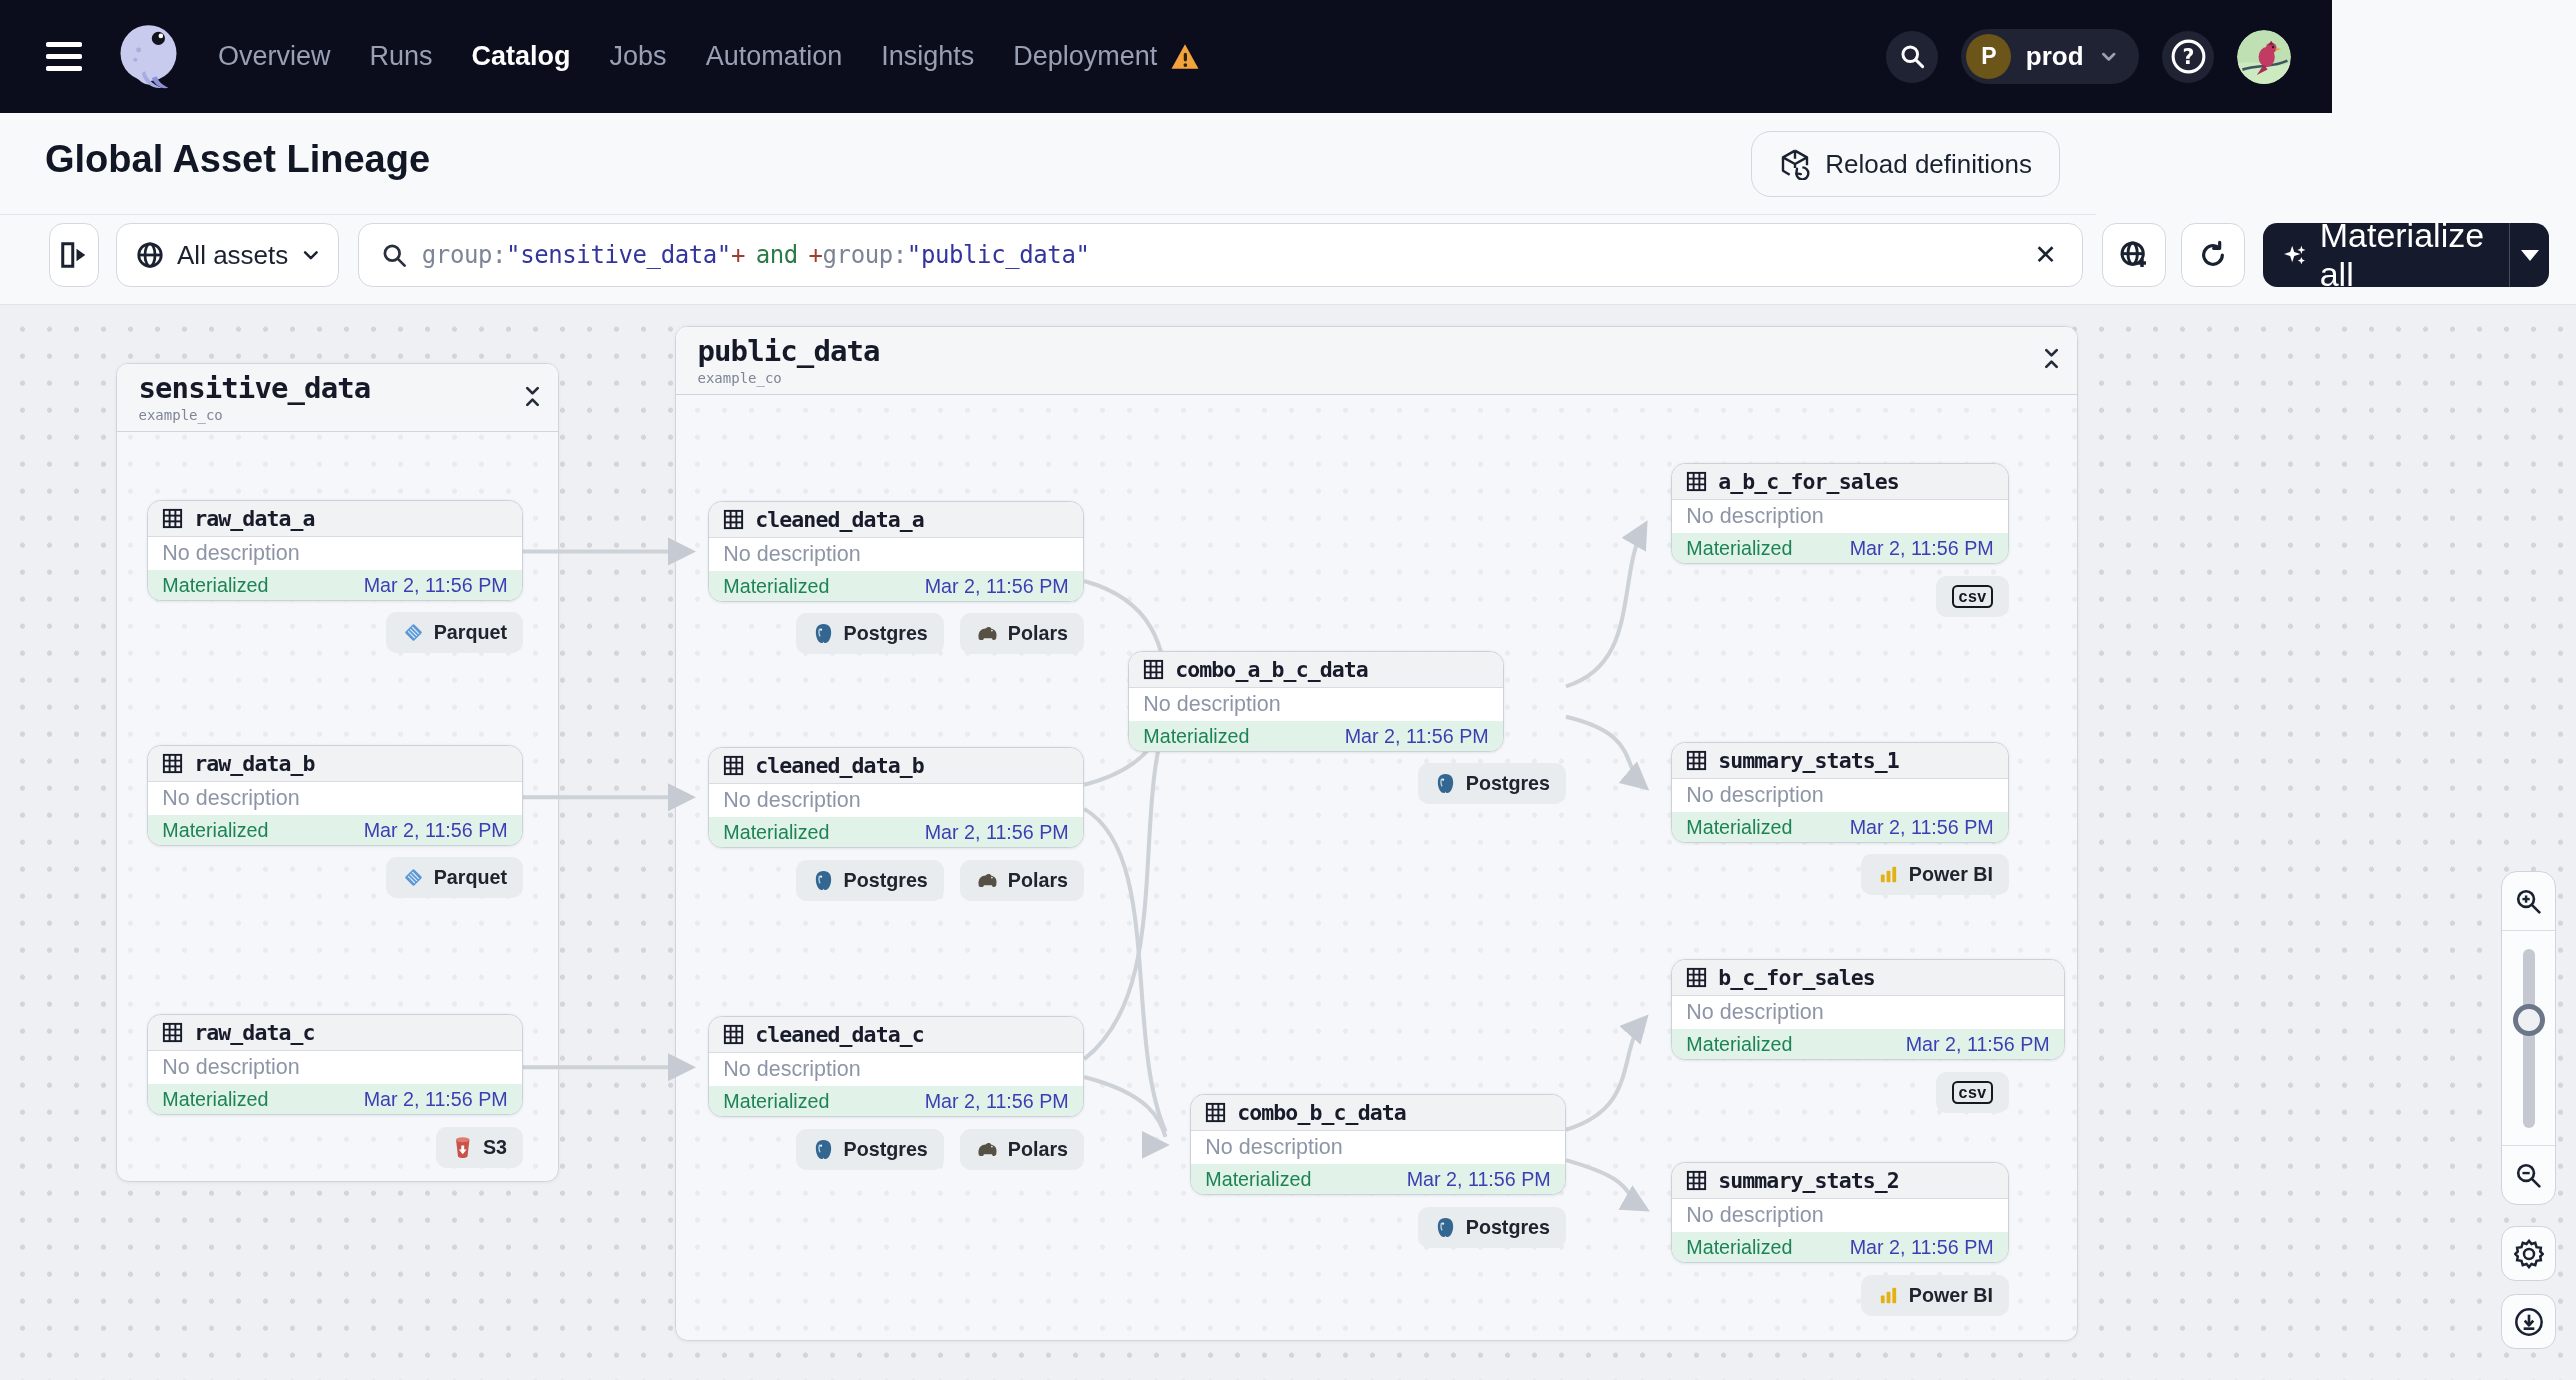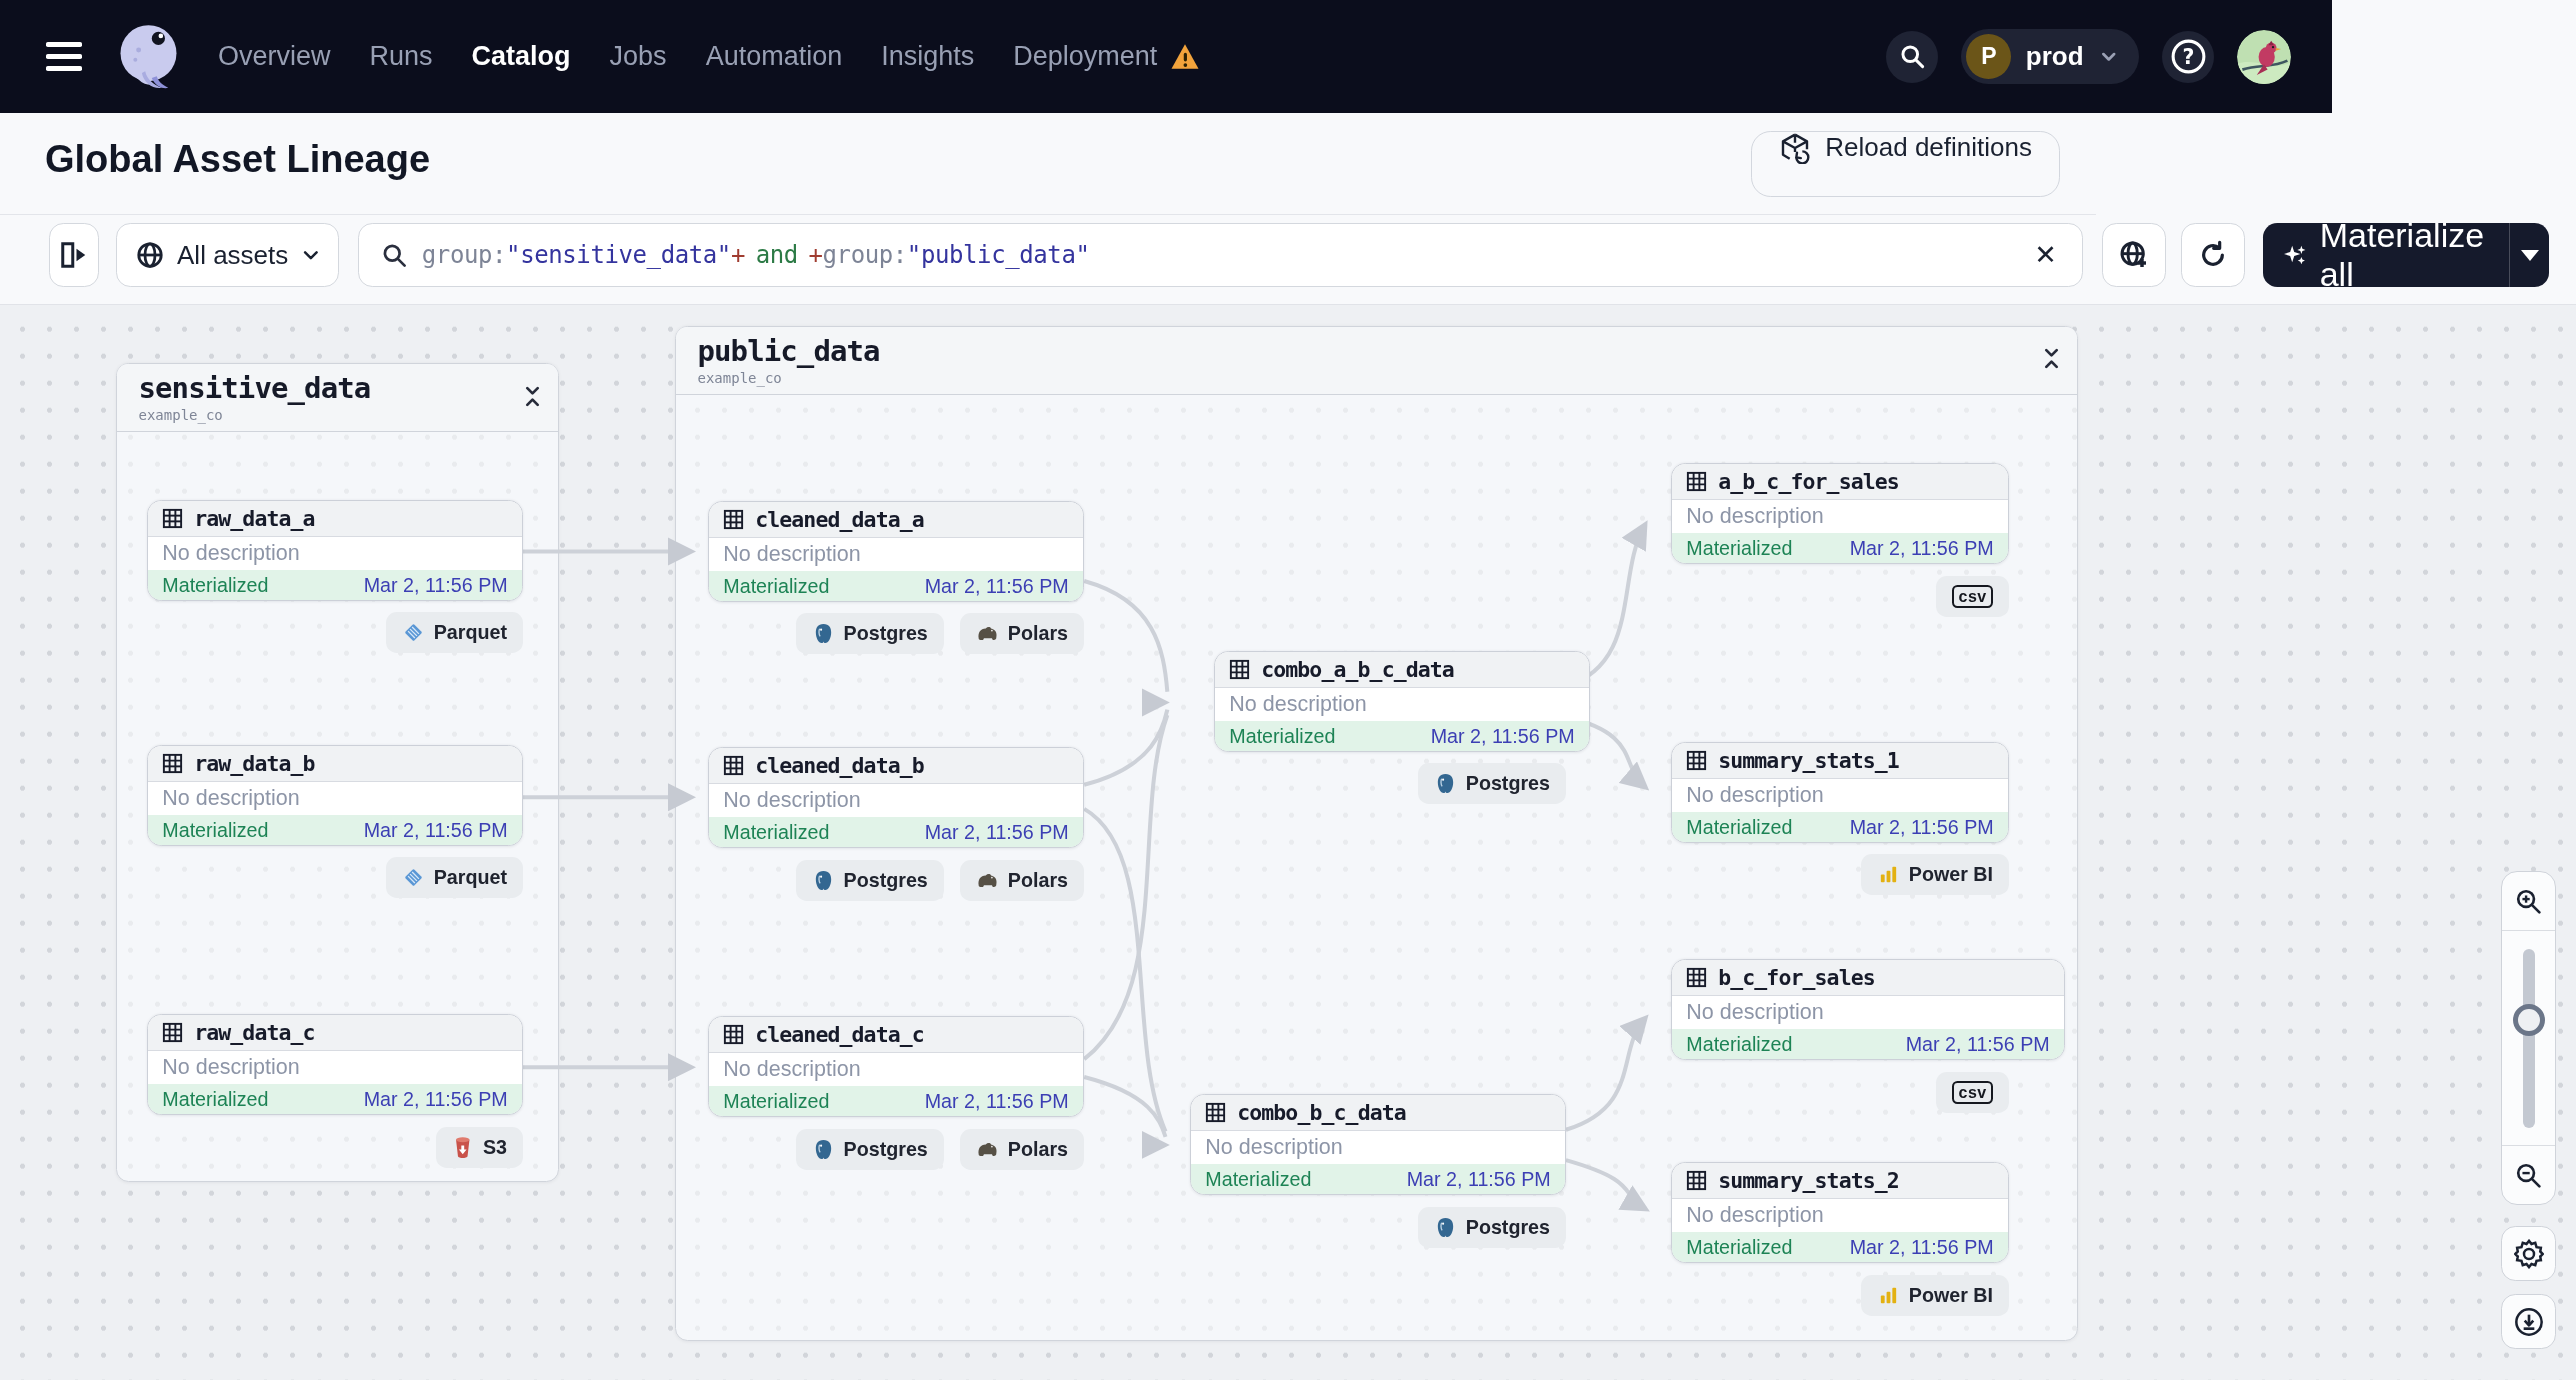--- a/index.html
+++ b/index.html
@@ -26,21 +26,21 @@
   .env-avatar { width:45px; height:45px; border-radius:50%; background:#6b5518; color:#fff;
                 font-size:23px; font-weight:700; display:flex; align-items:center; justify-content:center; }
   .env-name { color:#fff; font-size:26px; font-weight:600; }
   .avatar { width:54px; height:54px; border-radius:50%; overflow:hidden; cursor:pointer; }
 
   
   .pagehead { position:absolute; left:0; top:113px; width:2096px; height:102px; background:#f8f9fb;
               border-bottom:1.8px solid #e3e5ea; z-index:9; }
   .page-title { position:absolute; left:45px; top:25px; font-size:38px; font-weight:650; color:#121725; }
   .reload-btn { position:absolute; right:36px; top:18px; height:66px; padding:0 27px; display:flex;
-                align-items:flex-start; gap:14.3px; border:1.8px solid #d3d7de; border-radius:19.7px;
+                align-items:center; gap:14.3px; border:1.8px solid #d3d7de; border-radius:19.7px;
                 font-size:26px; color:#1a2130; cursor:pointer; background:transparent; }
 
   
   .toolbar-btn { position:absolute; top:223px; height:64px; background:#ffffff; border:1.8px solid #d4d8de;
                  border-radius:14.3px; display:flex; align-items:center; justify-content:center;
                  cursor:pointer; color:#1a2130; }
   .assets-btn { left:116px; width:223px; gap:12.5px; font-size:26px; font-weight:500; }
   .toggle-btn { left:49px; width:50px; }
   .search-box { position:absolute; left:358px; top:223px; width:1725px; height:64px; background:#fff;
                 border:1.8px solid #d4d8de; border-radius:14.3px; display:flex; align-items:center;
@@ -483,21 +483,21 @@
     </span>
   <span class="tag">
       <svg width="23" height="21.5" viewBox="0 0 26 22">
         <path d="M3 16 C2 10 5 5 11 5 C13 3 16 3 17 5 C22 6 24 10 23 15 C23 17 22 18 20 18 L19 18 L18 16 L9 16 L8 18 L5 18 C4 18 3 17 3 16 Z" fill="#565045"></path>
         <circle cx="18" cy="7.5" r="0.9" fill="#fff"></circle>
       </svg>
       <span>Polars</span>
     </span>
 </div>
 
-<div class="node" style="left:1214px; top:651px;">
+<div class="node" style="left:1128px; top:651px;">
   <div class="node-h">
       <svg width="23" height="23" viewBox="0 0 24 24">
         <rect x="3" y="3" width="18" height="18" fill="none" stroke="#171b2a" stroke-width="2"></rect>
         <line x1="3" y1="9" x2="21" y2="9" stroke="#171b2a" stroke-width="2"></line>
         <line x1="3" y1="15" x2="21" y2="15" stroke="#171b2a" stroke-width="2"></line>
         <line x1="9" y1="3" x2="9" y2="21" stroke="#171b2a" stroke-width="2"></line>
         <line x1="15" y1="3" x2="15" y2="21" stroke="#171b2a" stroke-width="2"></line>
       </svg>
       <span>combo_a_b_c_data</span>
     </div>

